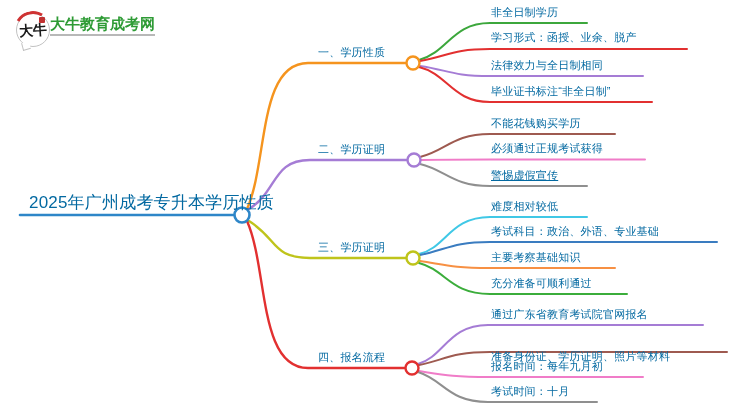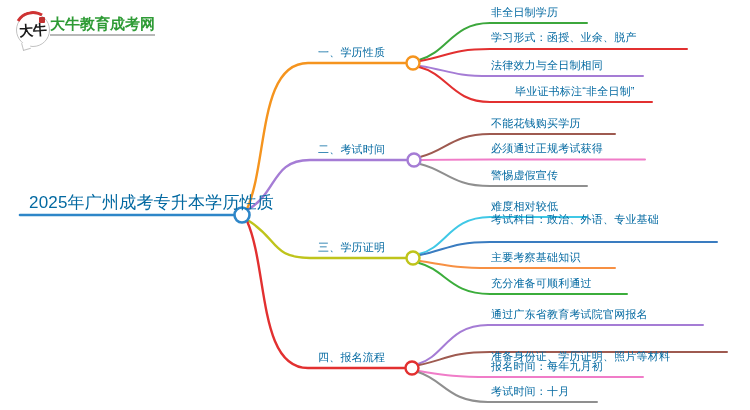--- a/index.html
+++ b/index.html
@@ -92,34 +92,34 @@
   </div>
   <div class="logo-text">
     <div class="logo-brand">大牛教育成考网</div>
     <div class="logo-divider"></div>
   </div>
 </div>
 
 <div class="node-label root-label" style="left:29px;top:194px;">2025年广州成考专升本学历性质</div>
 
 <div class="node-label" style="left:318px;top:43px;">一、学历性质</div>
-<div class="node-label" style="left:318px;top:140px;">二、考试时间</div>
+<div class="node-label" style="left:318px;top:140px;">二、学历证明</div>
 <div class="node-label" style="left:318px;top:238px;">三、学历证明</div>
 <div class="node-label" style="left:318px;top:348px;">四、报名流程</div>
 
 <div class="node-label" style="left:491px;top:3px;">非全日制学历</div>
 <div class="node-label" style="left:491px;top:29px;font-family:Liberation Mono, monospace;">学习形式：函授、业余、脱产</div>
 <div class="node-label" style="left:491px;top:56px;">法律效力与全日制相同</div>
-<div class="node-label" style="left:491px;top:82px;margin-left:24px;">毕业证书标注“非全日制”</div>
+<div class="node-label" style="left:491px;top:82px;">毕业证书标注“非全日制”</div>
 
 <div class="node-label" style="left:491px;top:114px;">不能花钱购买学历</div>
 <div class="node-label" style="left:491px;top:139px;">必须通过正规考试获得</div>
-<div class="node-label" style="left:491px;top:166px;">警惕虚假宣传</div>
+<div class="node-label" style="left:491px;top:166px;text-decoration:underline;">警惕虚假宣传</div>
 
 <div class="node-label" style="left:491px;top:197px;">难度相对较低</div>
-<div class="node-label" style="left:491px;top:210px;text-align:right;">考试科目：政治、外语、专业基础</div>
+<div class="node-label" style="left:491px;top:222px;text-align:right;">考试科目：政治、外语、专业基础</div>
 <div class="node-label" style="left:491px;top:248px;">主要考察基础知识</div>
 <div class="node-label" style="left:491px;top:274px;">充分准备可顺利通过</div>
 
 <div class="node-label" style="left:491px;top:305px;">通过广东省教育考试院官网报名</div>
 <div class="node-label" style="left:491px;top:332px;margin-top:15px;">准备身份证、学历证明、照片等材料</div>
 <div class="node-label" style="left:491px;top:357px;">报名时间：每年九月初</div>
 <div class="node-label" style="left:491px;top:382px;">考试时间：十月</div>
 
 </body></html>

